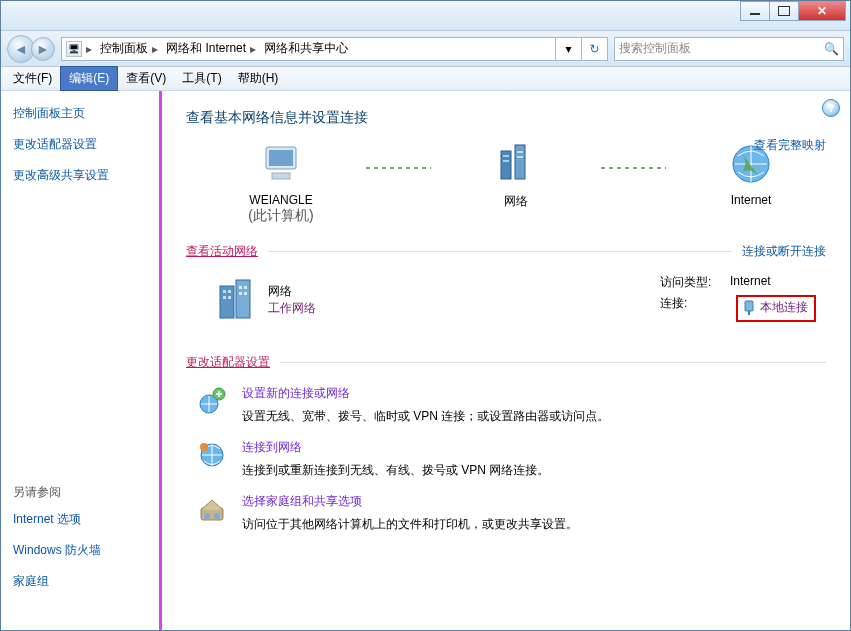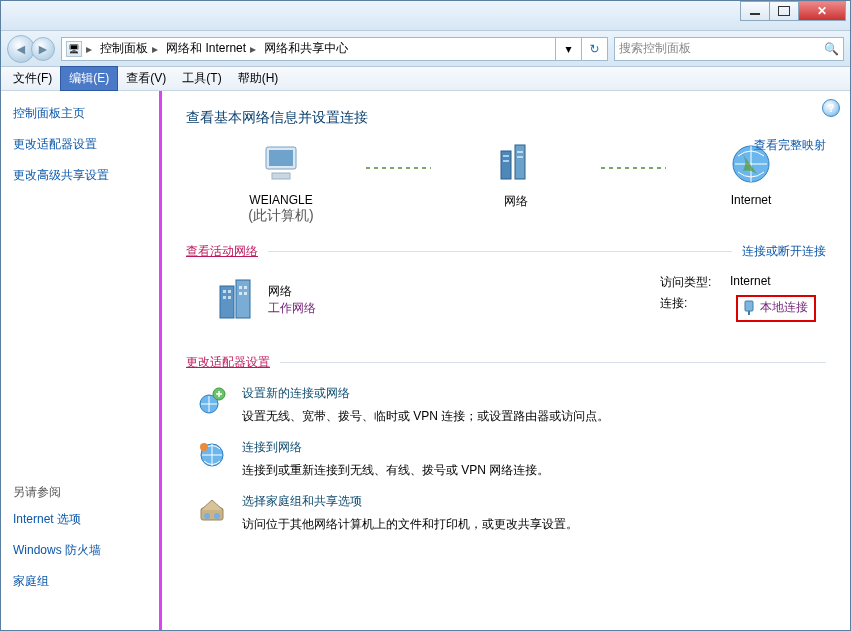--- a/index.html
+++ b/index.html
@@ -55,21 +55,21 @@
   .active-type { color:#0b57a8; cursor:pointer;}
   .active-right { margin-left:auto; margin-right:10px;}
   .kv { display:flex; margin-bottom:4px;}
   .kv .k { width:70px; color:#000;}
   .kv .v { color:#000;}
   .red-highlight { border:2px solid #d00; padding:2px 6px 4px 4px; display:inline-flex; align-items:center; gap:4px; margin-left:6px;}
   .link { color:#701a75; cursor:pointer;}
   .task { display:flex; margin-top:14px; padding-left:10px;}
   .task-icon { width:32px; height:32px; flex-shrink:0; display:flex; align-items:center; justify-content:center;}
   .task-text { margin-left:14px;}
-  .task-title { color:#0c4a6e; cursor:pointer; margin-bottom:6px;}
+  .task-title { color:#6d28d9; cursor:pointer; margin-bottom:6px;}
   .task-desc { color:#000;}
 </style>
 </head>
 <body>
 
 <div class="window">
 
   <div class="titlebar">
     <div class="win-btns">
       <div class="win-btn min"></div>

